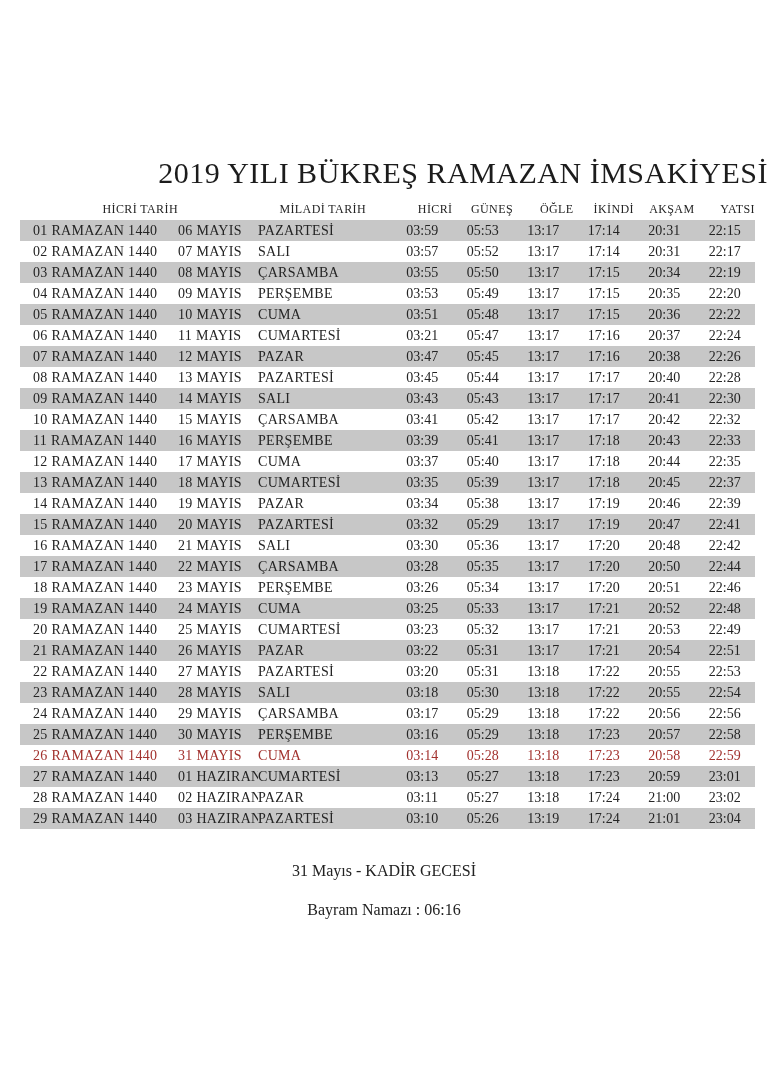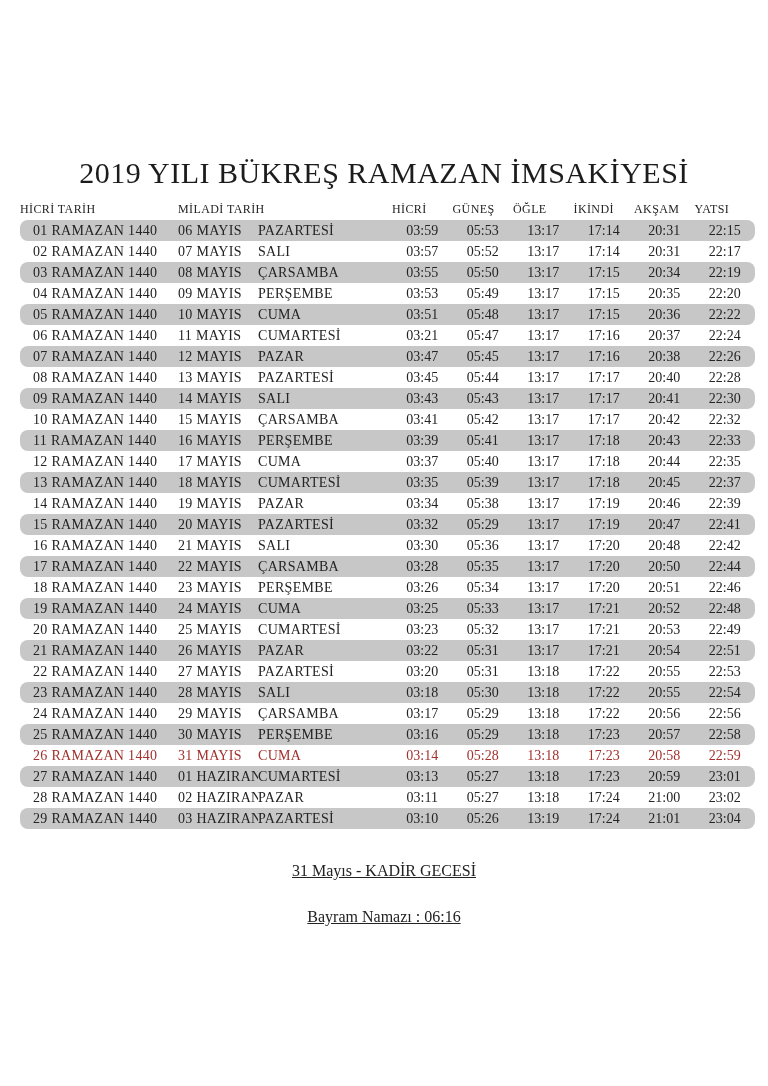--- a/index.html
+++ b/index.html
@@ -12,21 +12,21 @@
     width: 768px;
     height: 1086px;
     background: #ffffff;
     font-family: "Liberation Serif", "DejaVu Serif", serif;
     color: var(--ink, #242424);
     overflow: hidden;
   }
   .title {
     margin: 0;
     padding-top: 150px;
-    text-align: center;
+    text-align: right;
     font-size: 30px;
     font-weight: normal;
     letter-spacing: 0.5px;
     line-height: 46px;
     color: #1c1c1c;
   }
   .table {
     width: 735px;
     margin-left: 20px;
     margin-top: 2px;
@@ -34,43 +34,42 @@
   .hdr-row, .row {
     display: grid;
     grid-template-columns: 158px 80px 134px repeat(6, 1fr);
     align-items: center;
   }
   .hdr-row {
     height: 22px;
     font-size: 12px;
     letter-spacing: 0.4px;
   }
-  .hdr-cell { text-align: left; white-space: nowrap; }
+  .hdr-cell { text-align: right; white-space: nowrap; }
   .hdr-miladi { grid-column: 2 / 4; padding-right: 26px; }
   .row {
     height: 21px;
     font-size: 14px;
     white-space: nowrap;
-    border-radius: 8px;
   }
   .row.stripe { background: var(--stripe, #c7c7c7); }
   .row.highlight { color: var(--hl, #a2312d); }
   .c { overflow: hidden; }
   .c.hicri { padding-left: 13px; letter-spacing: 0.3px; }
   .c.date  { letter-spacing: 0.3px; }
   .c.day   { letter-spacing: 0.3px; }
   .c.time  { text-align: center; }
   .notes {
     margin-top: 26px;
     text-align: center;
     font-size: 16px;
     line-height: 31px;
     color: #222222;
   }
-  .notes p { margin: 15px; text-decoration: underline; }
+  .notes p { margin: 8px; }
 </style>
 </head>
 <body>
 
 <div class="page">
 
   <h1 class="title">2019 YILI BÜKREŞ RAMAZAN İMSAKİYESİ</h1>
 
   <div class="table">
 

